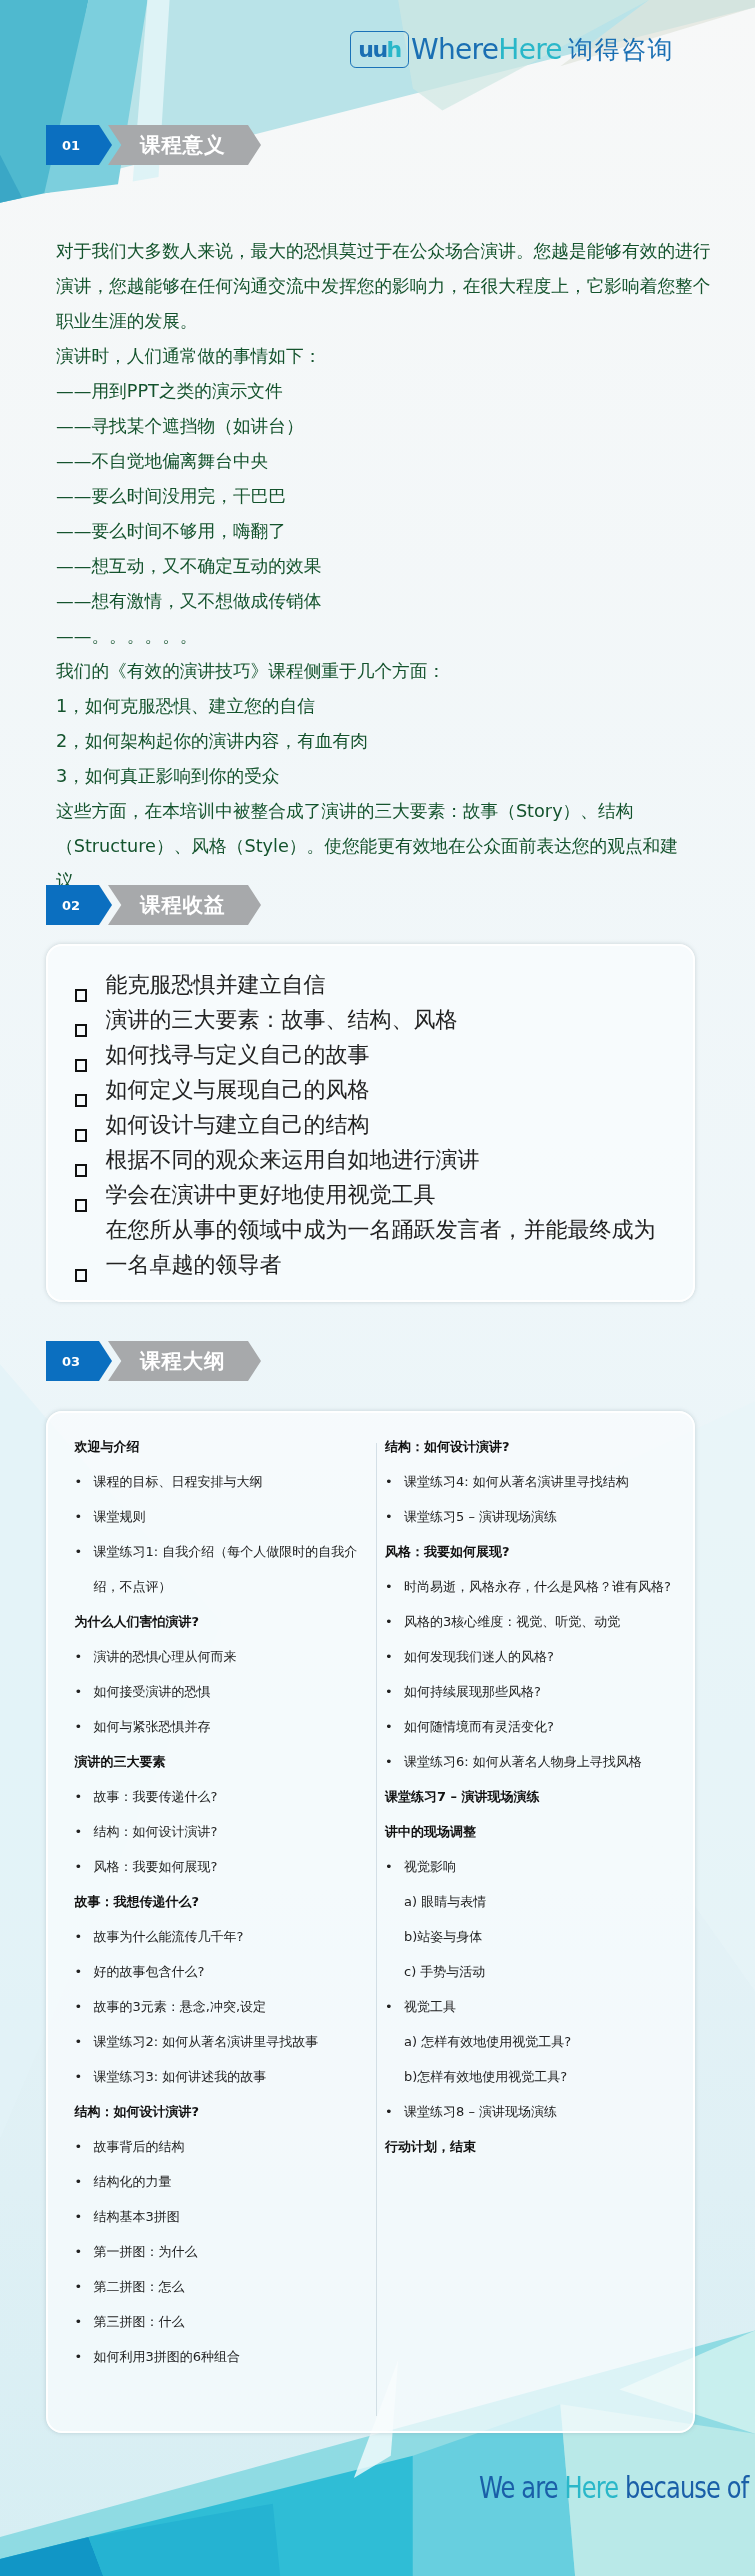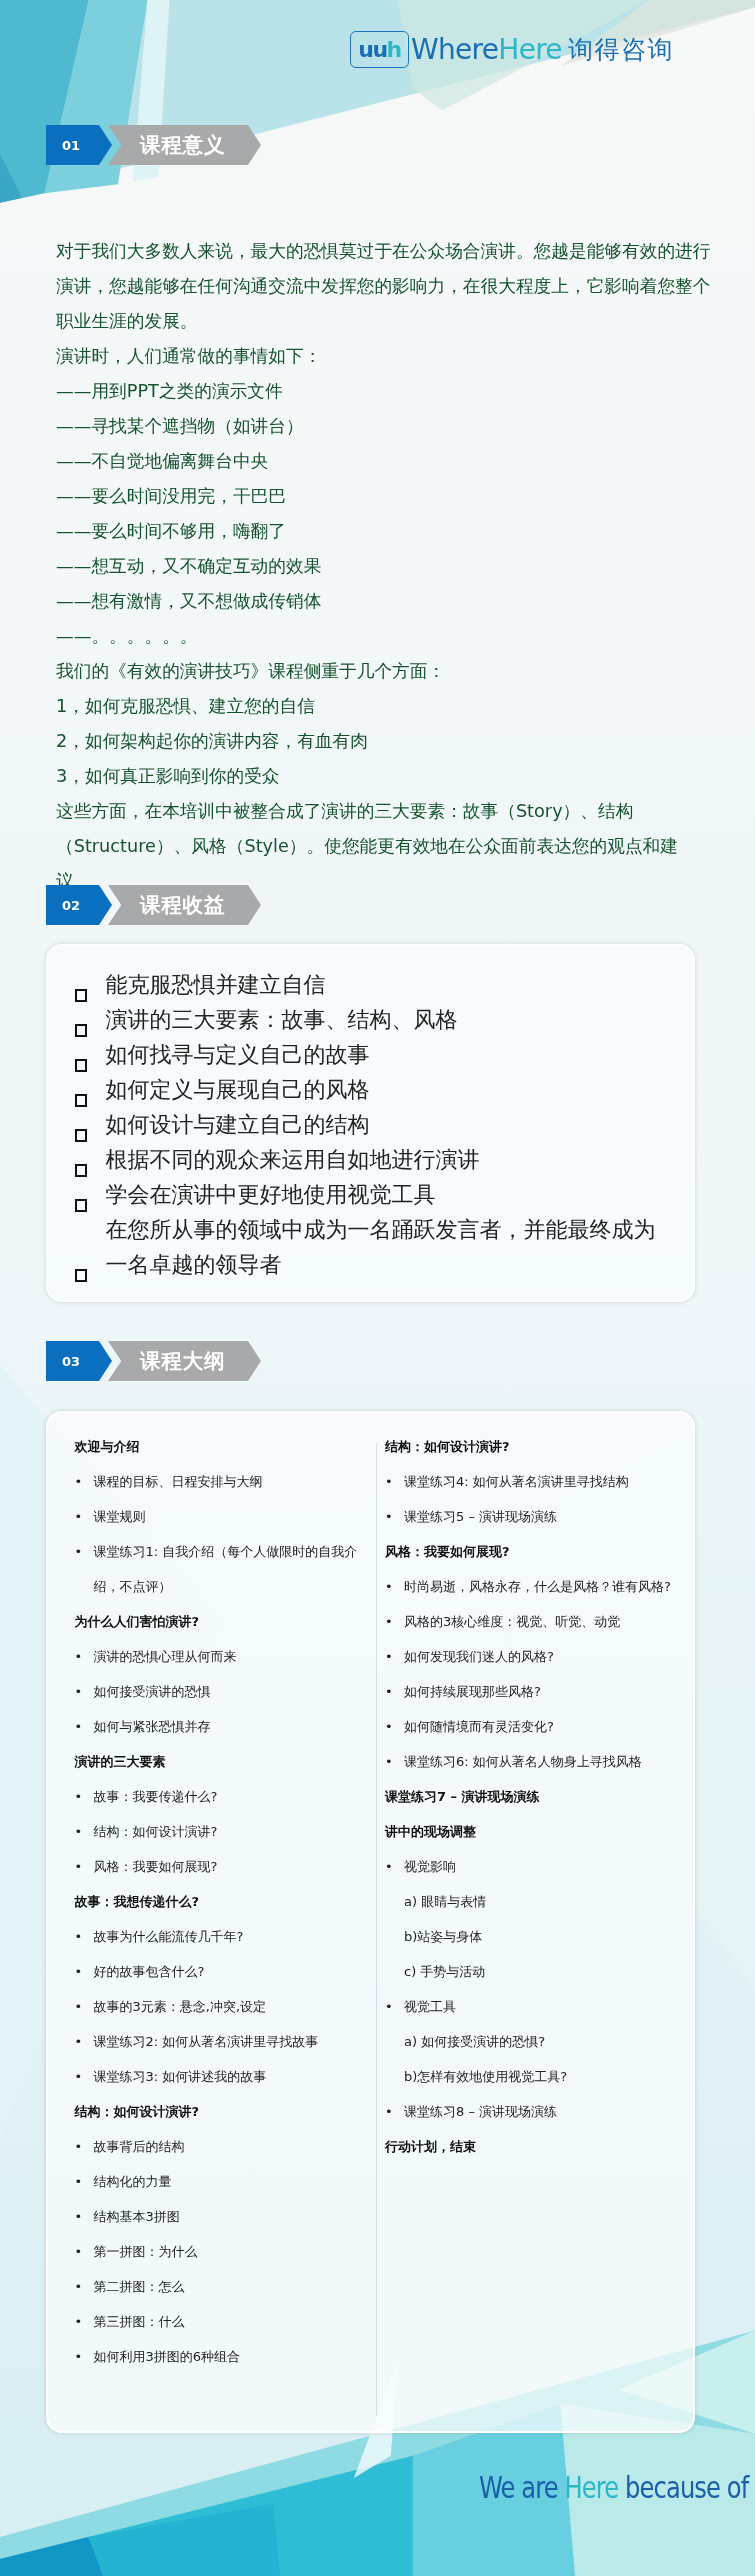--- a/index.html
+++ b/index.html
@@ -347,21 +347,21 @@
         <span class="o-bullet">•</span>
         <span class="o-text">视觉影响</span>
       </div>
       <div class="o-sub">a) 眼睛与表情</div>
       <div class="o-sub">b)站姿与身体</div>
       <div class="o-sub">c) 手势与活动</div>
       <div class="o-item">
         <span class="o-bullet">•</span>
         <span class="o-text">视觉工具</span>
       </div>
-      <div class="o-sub">a) 如何接受演讲的恐惧?</div>
+      <div class="o-sub">a) 怎样有效地使用视觉工具?</div>
       <div class="o-sub">b)怎样有效地使用视觉工具?</div>
       <div class="o-item">
         <span class="o-bullet">•</span>
         <span class="o-text">课堂练习8 – 演讲现场演练</span>
       </div>
       <div class="o-head">行动计划，结束</div>
     </div>
 </div>
 
 <div class="slogan" id="slogan"><span class="dark" style="white-space: pre;">We are </span><span class="light" style="white-space: pre;">Here</span><span class="dark" style="white-space: pre;"> because of </span></div>

